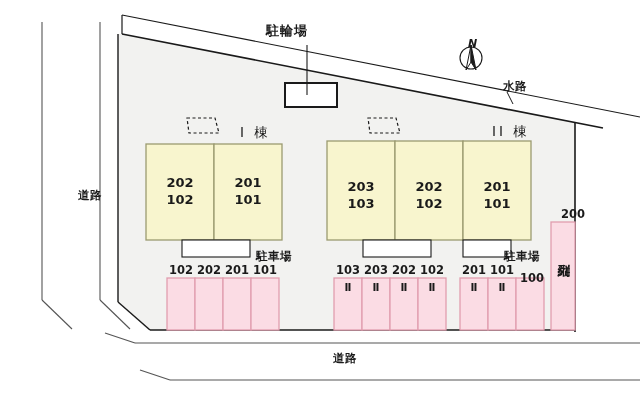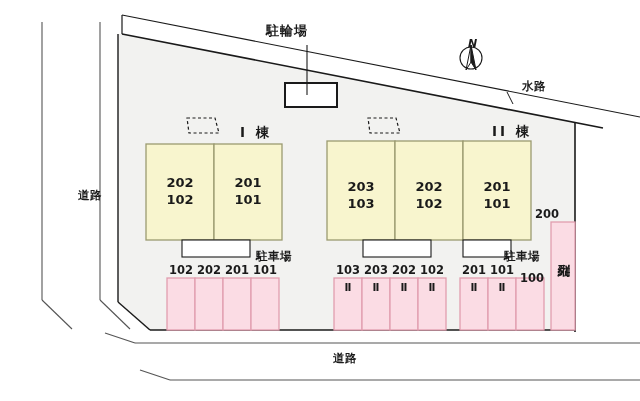--- a/index.html
+++ b/index.html
@@ -34,21 +34,21 @@
     font-weight: bold;
     letter-spacing: 1px;
   }
   .lbl-jp-sm {
     font-size: 11.5px;
     font-weight: bold;
     letter-spacing: 0.5px;
   }
   .lbl-bldg {
     font-size: 13.5px;
-    font-weight: bold;
+    font-weight: normal;
     letter-spacing: 3px;
   }
   .lbl-room {
     font-size: 13px;
     font-weight: bold;
     text-align: center;
     line-height: 1.35;
   }
   .lbl-stall {
     font-size: 11.5px;
@@ -160,21 +160,21 @@
   <g>
     <circle cx="471" cy="58" r="11" fill="#ffffff" stroke="#1a1a1a" stroke-width="1.1"></circle>
     <polygon points="471,45 466,70 471,62" fill="#ffffff" stroke="#1a1a1a" stroke-width="1"></polygon>
     <polygon points="471,45 476,70 471,62" fill="#1a1a1a" stroke="#1a1a1a" stroke-width="1"></polygon>
   </g>
 
 </svg>
 
 <div class="lbl lbl-jp" style="left:266px; top:24px;">駐輪場</div>
 
-<div class="lbl lbl-jp-sm" style="left:522px; top:81px;text-align:right;">水路</div>
+<div class="lbl lbl-jp-sm" style="left:503px; top:81px;text-align:right;">水路</div>
 
 <div class="lbl lbl-n" style="left:468px; top:38px;">N</div>
 
 <div class="lbl lbl-jp-sm" style="left:78px; top:190px;">道路</div>
 
 <div class="lbl lbl-jp-sm" style="left:333px; top:353px;">道路</div>
 
 <div class="lbl lbl-bldg" style="left:240px; top:126px;">I 棟</div>
 <div class="lbl lbl-bldg" style="left:492px; top:125px;">II 棟</div>
 
@@ -209,14 +209,14 @@
 <div class="lbl lbl-mark" style="left:418px; top:282px; width:28px;">Ⅱ</div>
 
 <div class="lbl lbl-stall" style="left:460px; top:265px; width:28px;">201</div>
 <div class="lbl lbl-stall" style="left:488px; top:265px; width:28px;">101</div>
 <div class="lbl lbl-stall" style="left:516px; top:273px; width:28px;text-align:right;">100</div>
 
 <div class="lbl lbl-mark" style="left:460px; top:282px; width:28px;">Ⅱ</div>
 <div class="lbl lbl-mark" style="left:488px; top:282px; width:28px;">Ⅱ</div>
 <div class="lbl lbl-mark" style="left:516px; top:282px; width:28px;"></div>
 
-<div class="lbl lbl-stall" style="left:533px; top:209px; width:28px;">200</div>
+<div class="lbl lbl-stall" style="left:559px; top:209px; width:28px;">200</div>
 <div class="lbl lbl-vert" style="left:554px; top:254px; width:18px; writing-mode:vertical-rl; text-orientation:upright;">縦列</div>
 
 </body></html>

